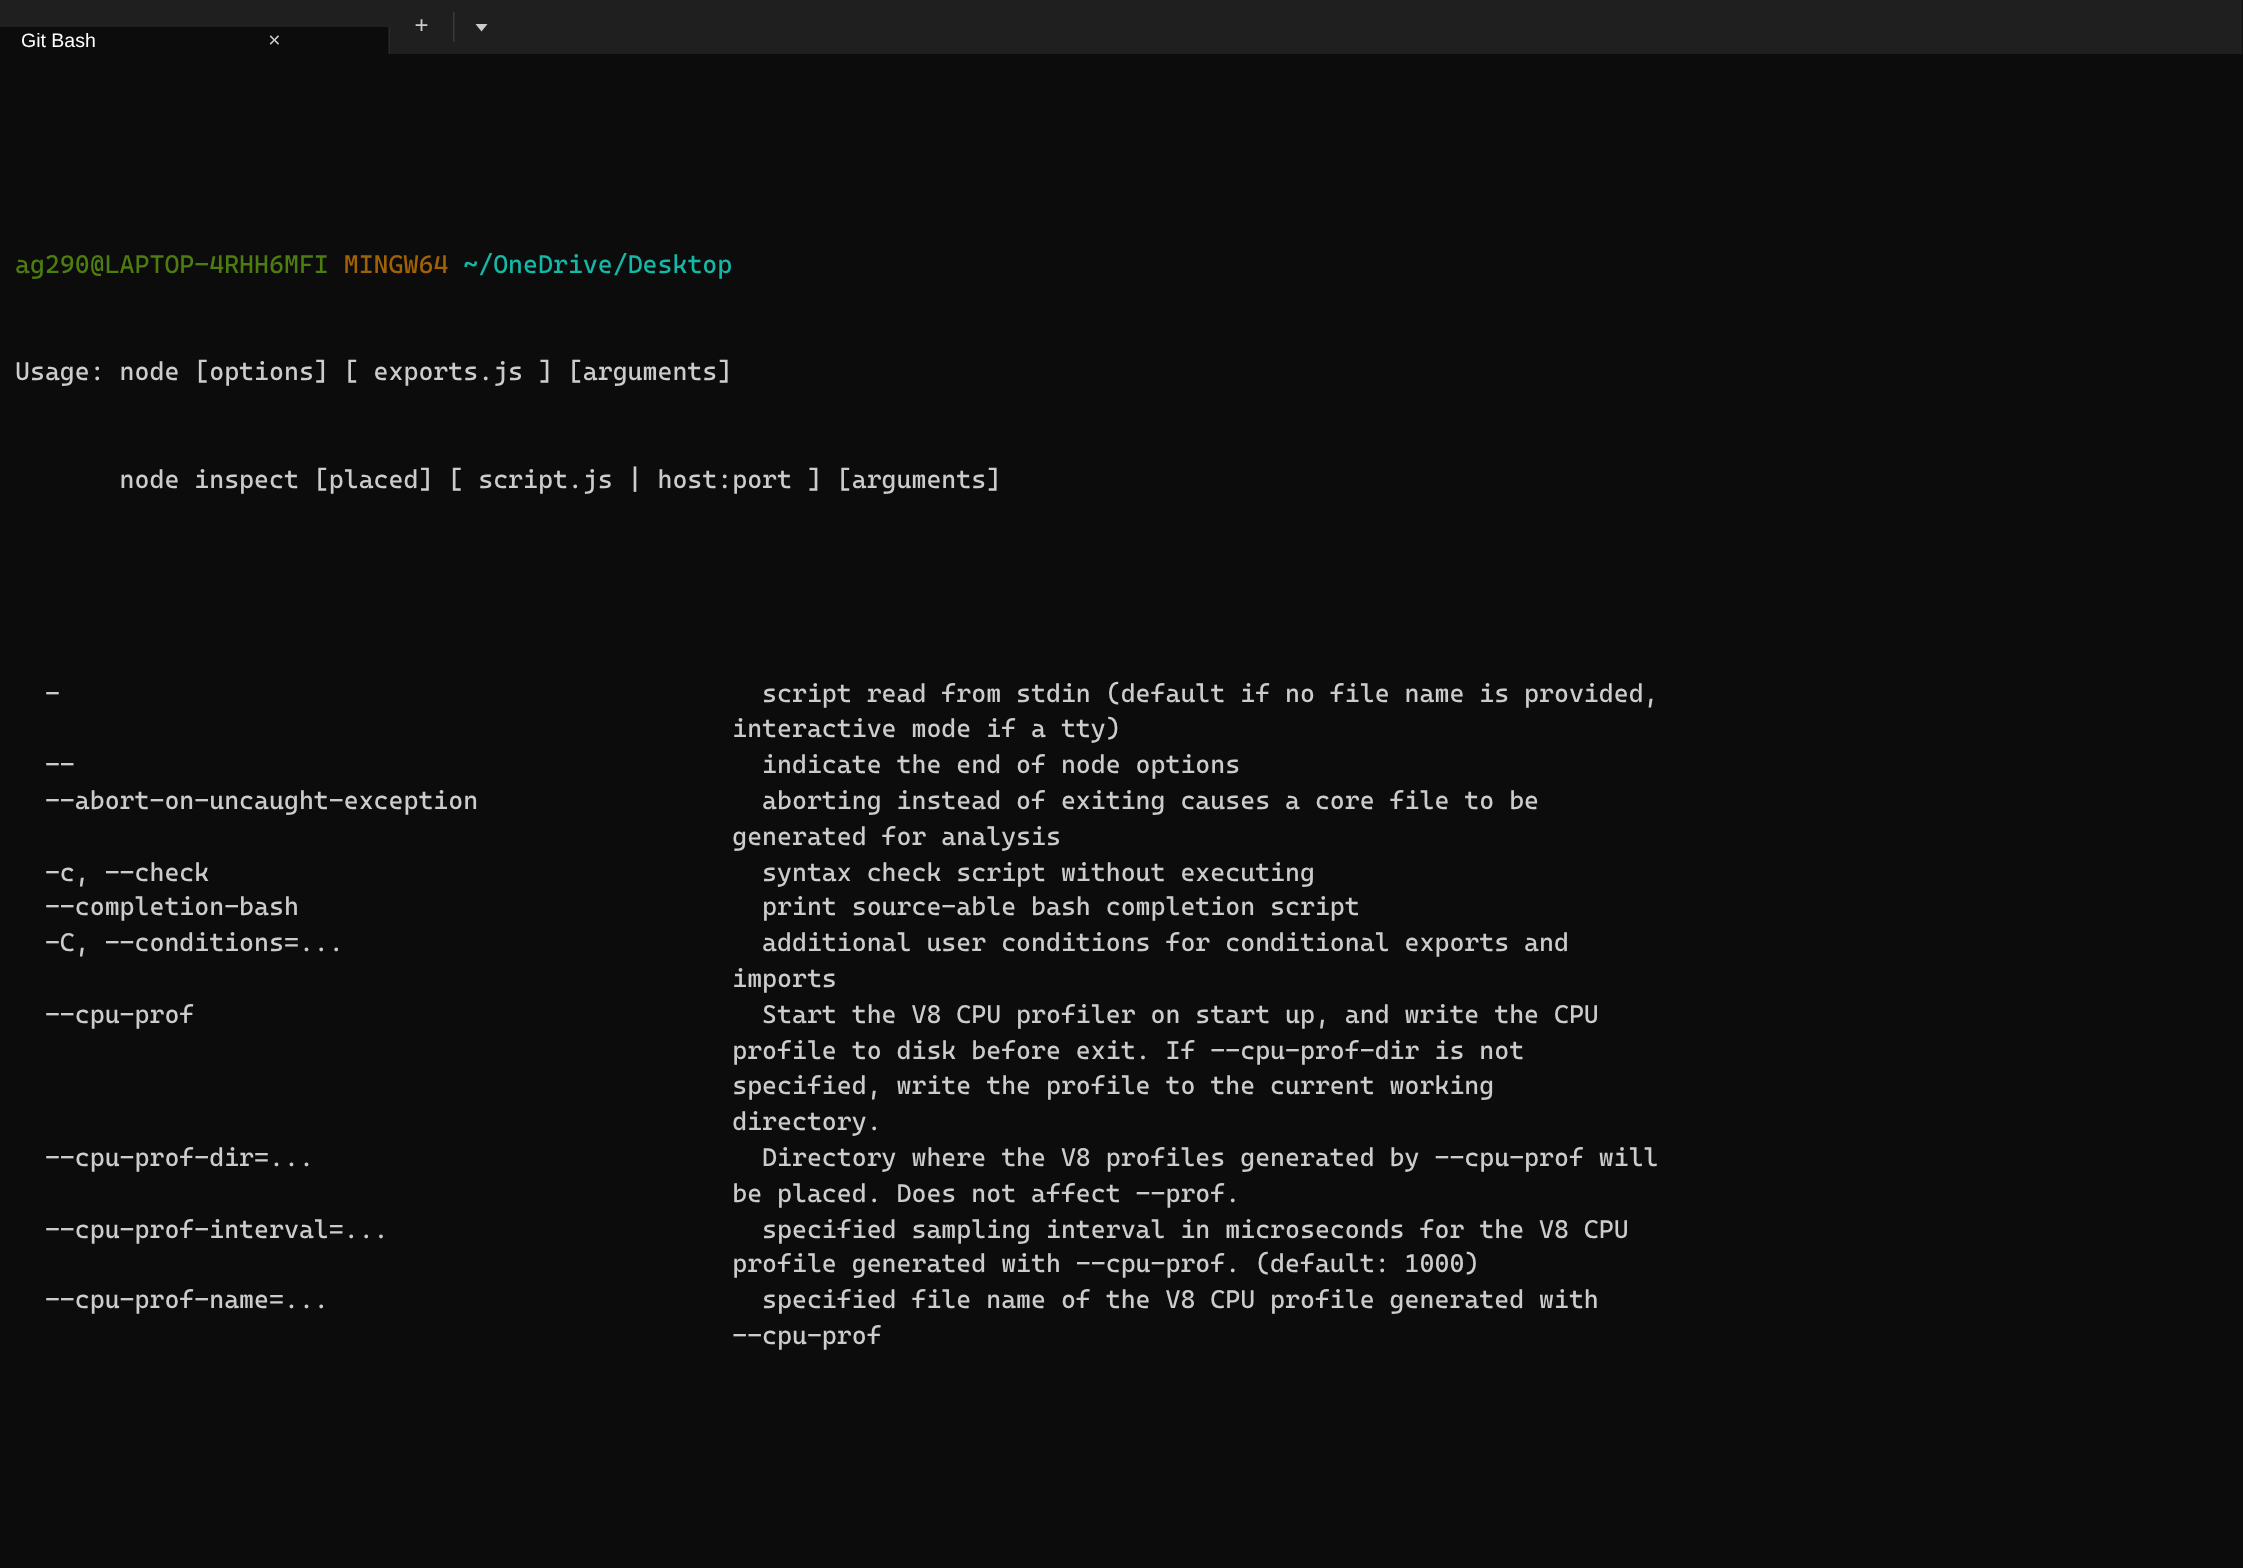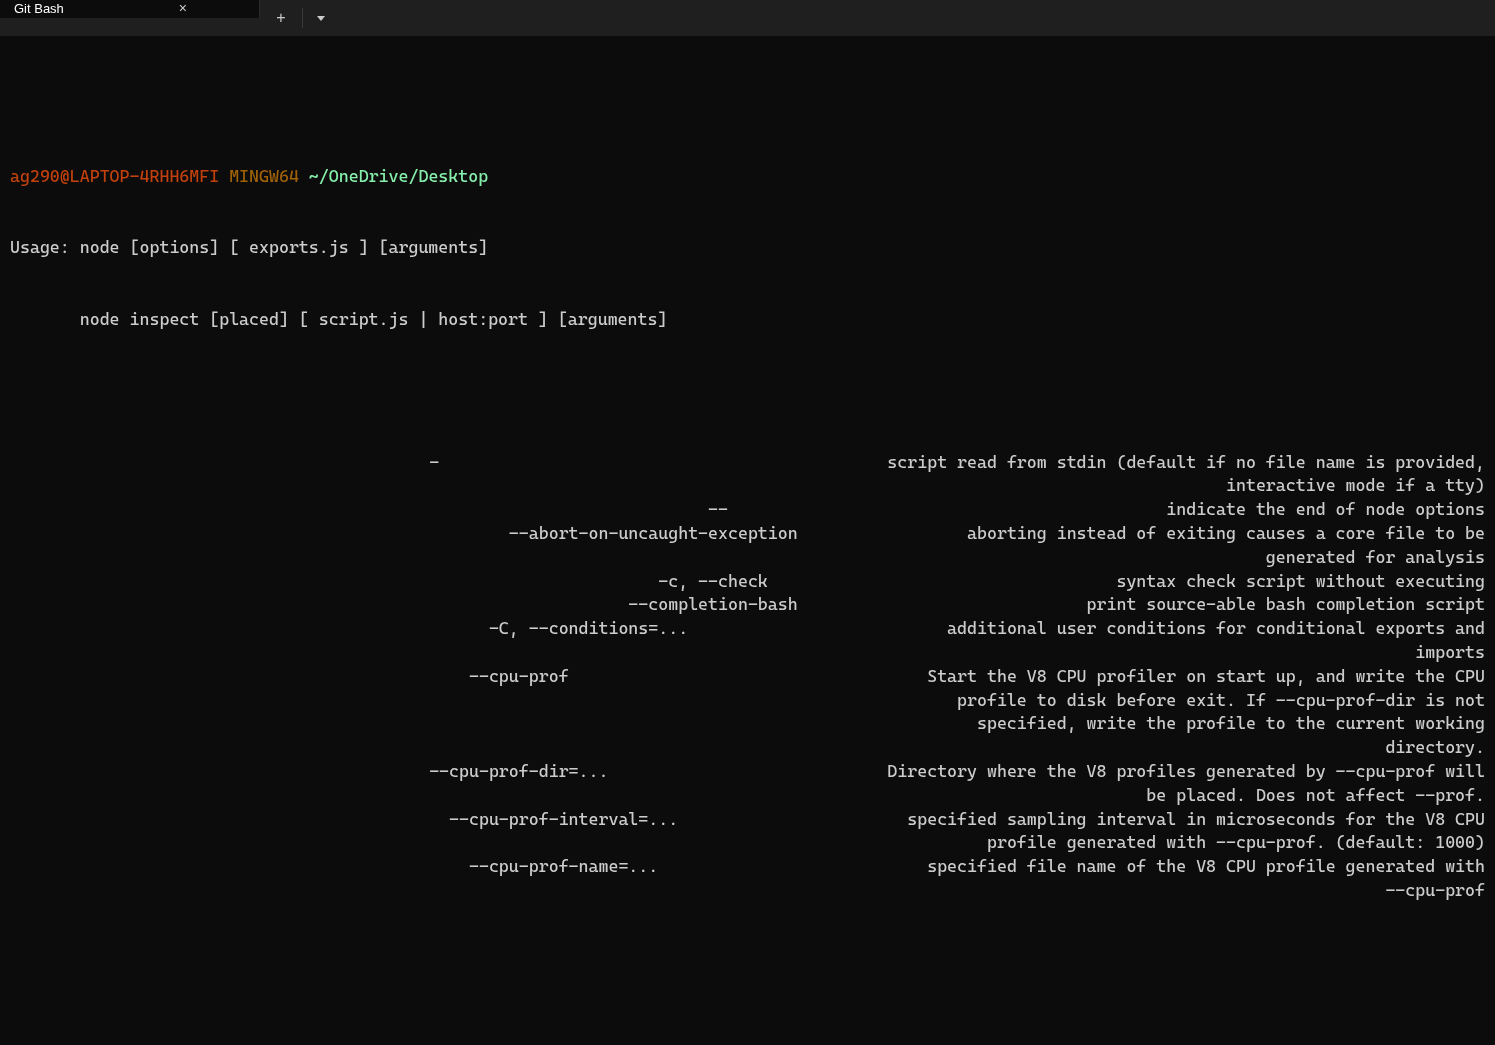--- a/index.html
+++ b/index.html
@@ -9,21 +9,21 @@
     font-family: "Cascadia Mono", "Consolas", "Courier New", monospace;
     font-size: 17px;
     line-height: 1.4;
     color: #cccccc;
     overflow: hidden;
   }
   .titlebar {
     height: 36px;
     background: #1f1f1f;
     display: flex;
-    align-items: flex-start;
+    align-items: flex-end;
     user-select: none;
   }
   .tab {
     display: flex;
     align-items: center;
     background: #0c0c0c;
     padding: 0 12px 0 14px;
     gap: 110px;
     min-width: 260px;
     border-right: 1px solid #2a2a2a;
@@ -70,25 +70,25 @@
     background: #3a3a3a;
     align-self: center;
     margin: 0 2px;
   }
 
   .terminal {
     padding: 10px 10px 0 10px;
     white-space: pre;
     font-variant-ligatures: none;
   }
-  .green  { color: #c2410c; }
+  .green  { color: #4d7c0f; }
   .purple { color: #a16207; }
-  .yellow { color: #86efac; }
+  .yellow { color: #14b8a6; }
   .row { white-space: pre; }
-  .opt-row { white-space: pre-wrap; text-align: right; }
+  .opt-row { white-space: pre-wrap; }
   .flag-col { display: inline-block; min-width: 48ch; vertical-align: top; white-space: pre; }
   .desc-col { display: inline-block; vertical-align: top; white-space: pre-wrap; }
   .indent2 { padding-left: 2ch; }
   .cont { padding-left: 48ch; }
   .blank { height: 1.4em; }
 </style>
 </head>
 <body>
 
 <div class="titlebar">

